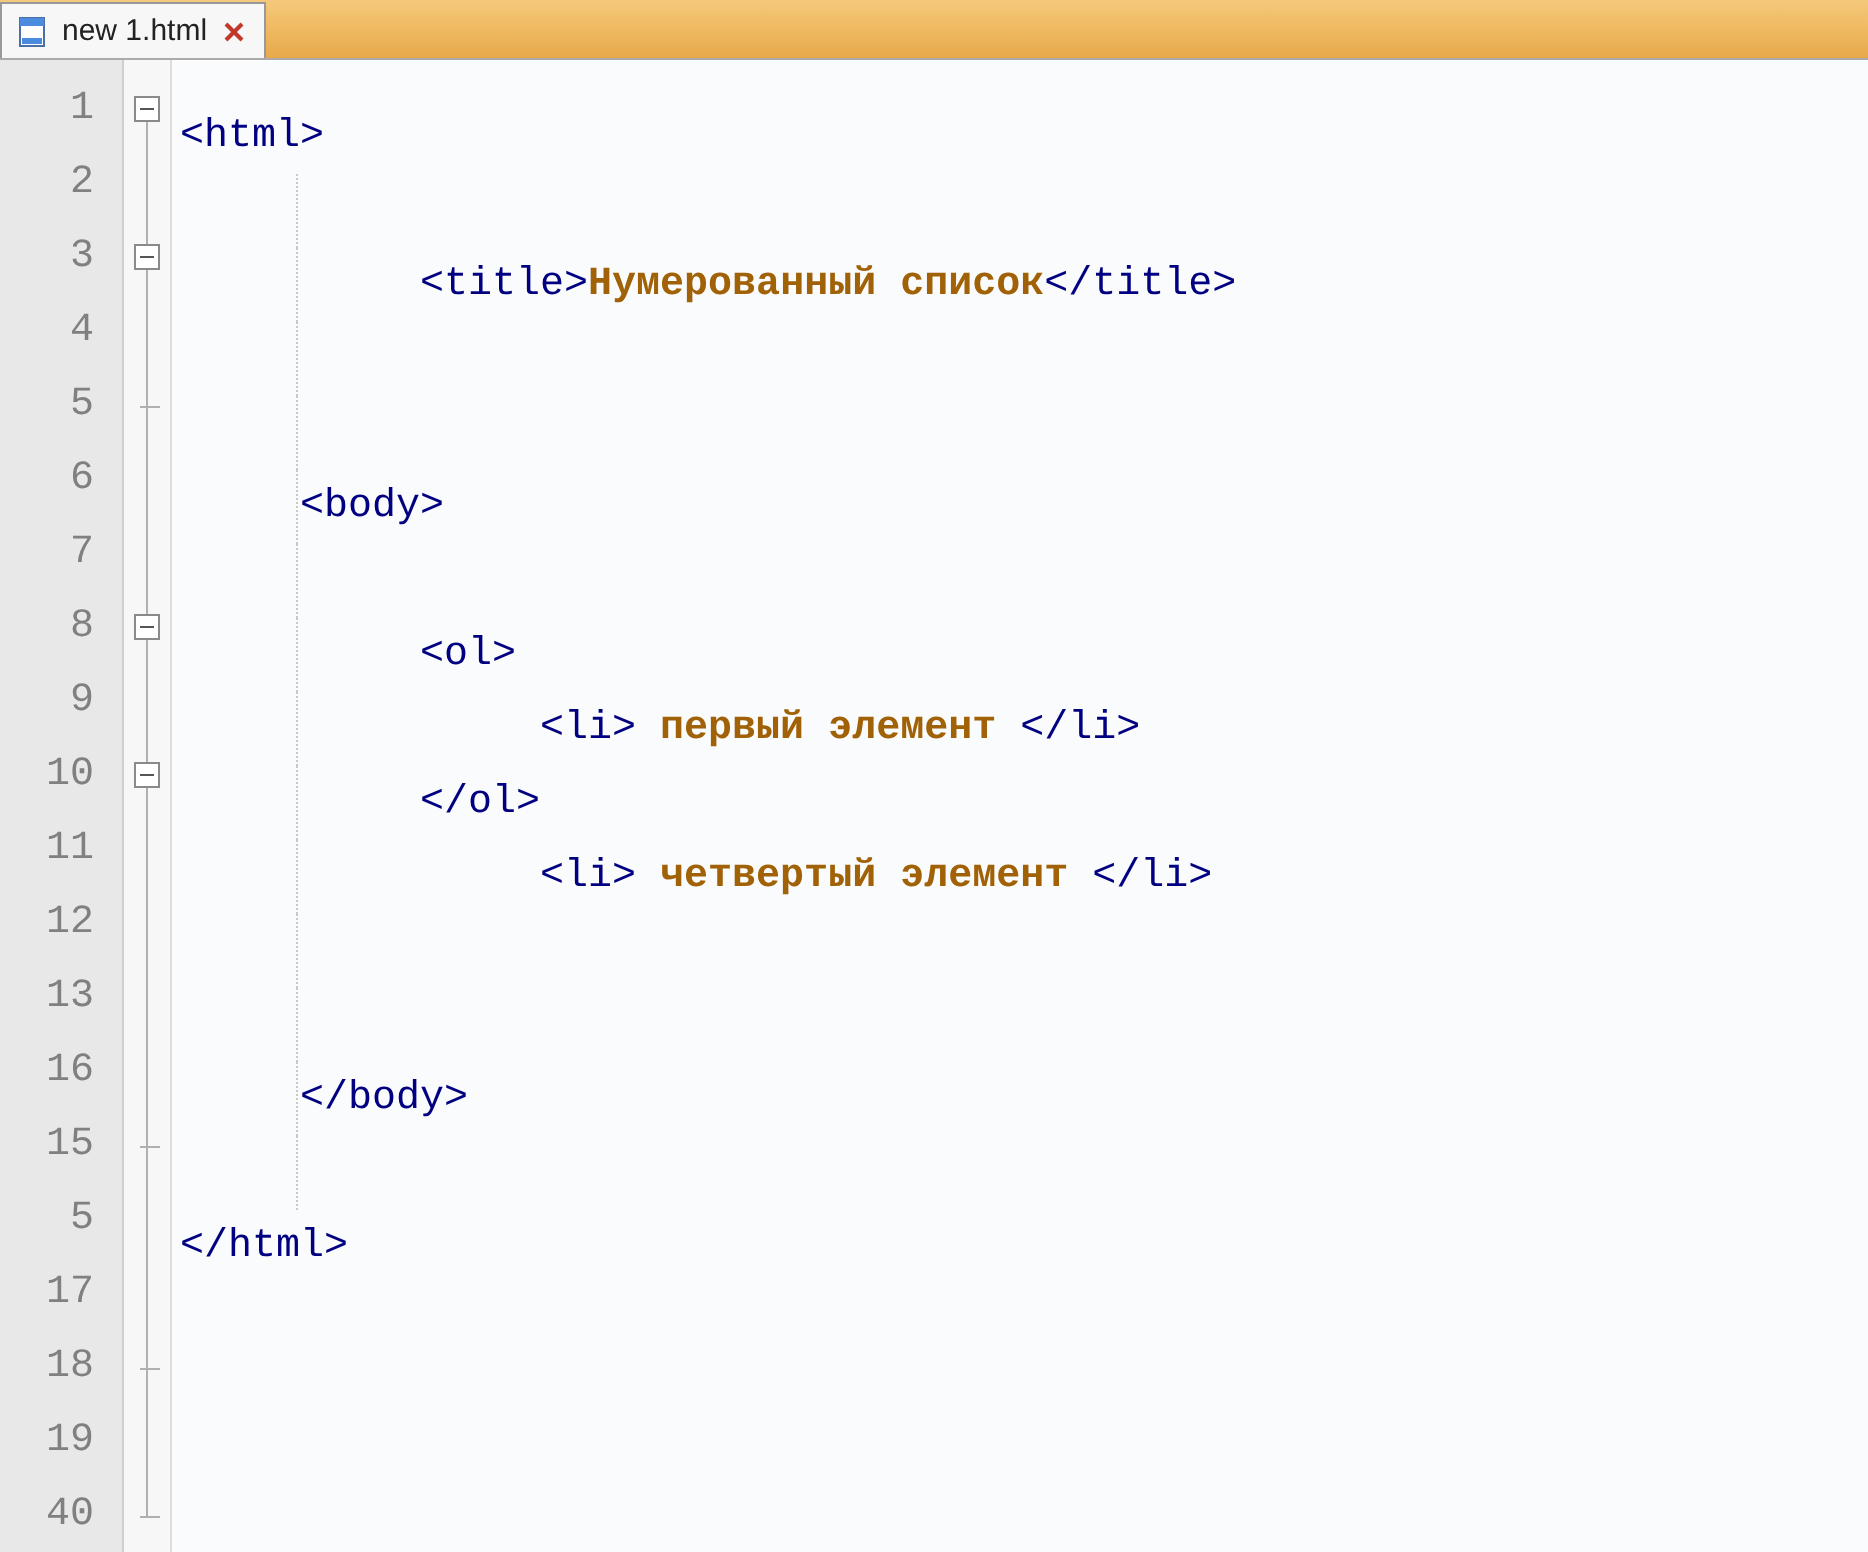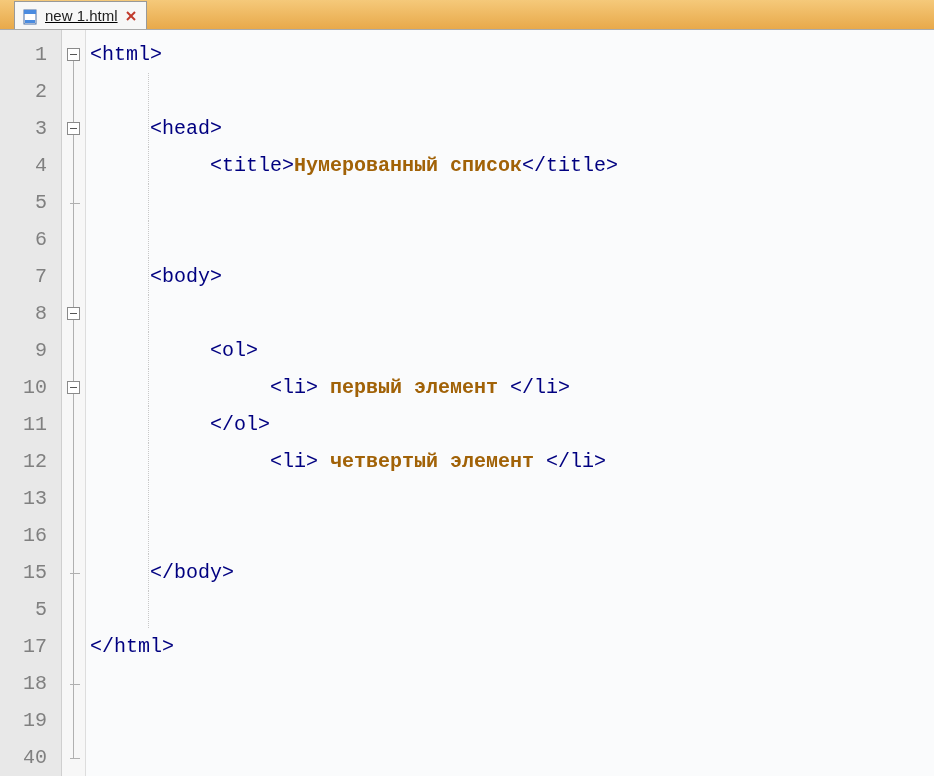--- a/index.html
+++ b/index.html
@@ -19,23 +19,22 @@
     align-items: flex-end;
   }
   .tab {
     background: #f7f7f7;
     border: 1px solid #999;
     border-bottom: none;
     height: 28px;
     display: flex;
     align-items: center;
     padding: 0 8px;
-    margin-left: 14px;
+    margin-left: 0;
     gap: 6px;
-    text-decoration: underline;
   }
   .tab .file-icon {
     width: 16px;
     height: 16px;
     display: inline-block;
   }
   .tab .file-icon svg { width:16px; height:16px; }
   .tab-title {
     font-family: Arial, sans-serif;
     font-size: 15px;
@@ -104,21 +103,21 @@
   .fold-tick {
     position:absolute;
     left:8px;
     width:10px;
     height:1px;
     background:#b0b0b0;
   }
   .code-area {
     flex: 1;
     background: #fafbfc;
-    padding-top: 6px;
+    padding-top: 20px;
     padding-left: 4px;
     position: relative;
   }
   .code-line {
     height: 37px;
     line-height: 37px;
     white-space: pre;
     font-family: "Courier New", monospace;
     font-size: 20px;
     color: #000;
@@ -189,21 +188,20 @@
     <div class="fold-box" style="top:277px;"></div>
     <div class="fold-box" style="top:351px;"></div>
     <div class="fold-tick" style="top:543px;"></div>
     <div class="fold-tick" style="top:654px;"></div>
     <div class="fold-tick" style="top:728px;"></div>
   </div>
 
   <div class="code-area">
     <div class="code-line"><span class="tag">&lt;html&gt;</span></div>
     <div class="code-line"><span class="indent-guide" style="left:58px;"></span><span></span></div>
-    <div class="code-line"><span class="indent-guide" style="left:58px;"></span>     <span class="tag">&lt;head&gt;</span></div>
     <div class="code-line"><span class="indent-guide" style="left:58px;"></span>          <span class="tag">&lt;title&gt;</span><span class="txt">Нумерованный список</span><span class="tag">&lt;/title&gt;</span></div>
     <div class="code-line"><span class="indent-guide" style="left:58px;"></span><span></span></div>
     <div class="code-line"><span class="indent-guide" style="left:58px;"></span><span></span></div>
     <div class="code-line"><span class="indent-guide" style="left:58px;"></span>     <span class="tag">&lt;body&gt;</span></div>
     <div class="code-line"><span class="indent-guide" style="left:58px;"></span><span></span></div>
     <div class="code-line"><span class="indent-guide" style="left:58px;"></span>          <span class="tag">&lt;ol&gt;</span></div>
     <div class="code-line"><span class="indent-guide" style="left:58px;"></span>               <span class="tag">&lt;li&gt;</span><span class="txt"> первый элемент </span><span class="tag">&lt;/li&gt;</span></div>
     <div class="code-line"><span class="indent-guide" style="left:58px;"></span>          <span class="tag">&lt;/ol&gt;</span></div>
     <div class="code-line"><span class="indent-guide" style="left:58px;"></span>               <span class="tag">&lt;li&gt;</span><span class="txt"> четвертый элемент </span><span class="tag">&lt;/li&gt;</span></div>
     <div class="code-line"><span class="indent-guide" style="left:58px;"></span><span></span></div>

